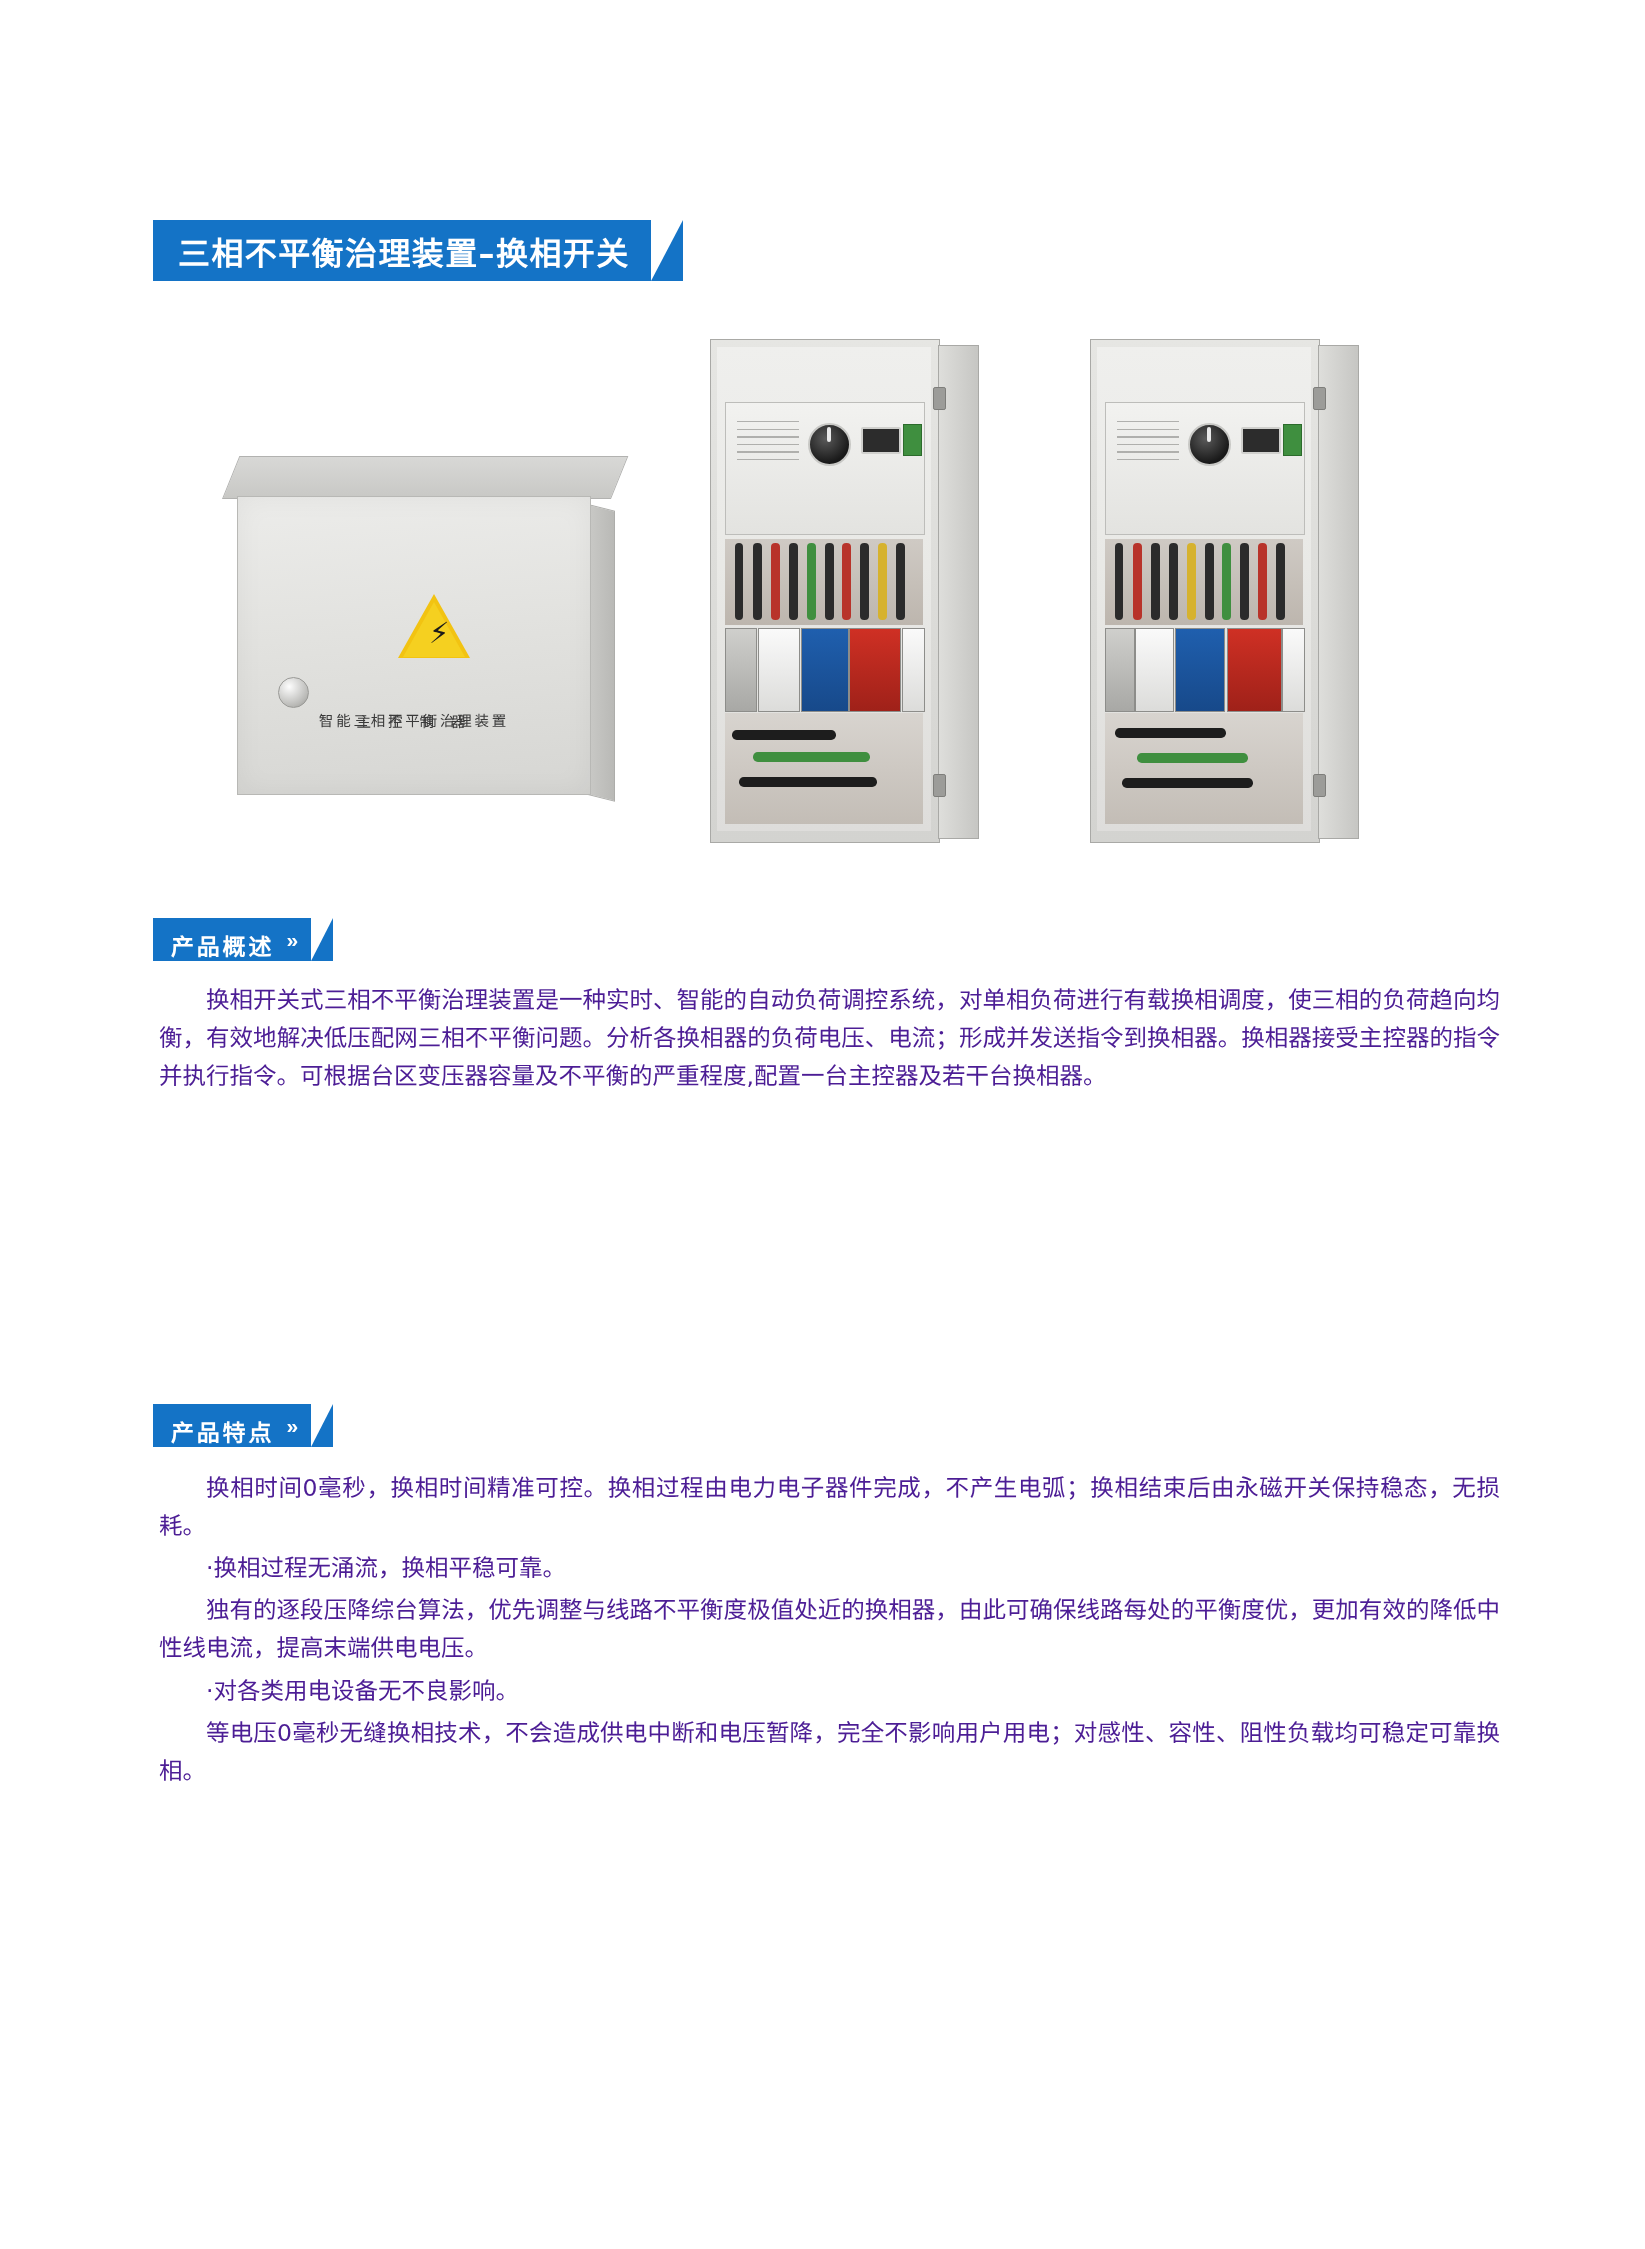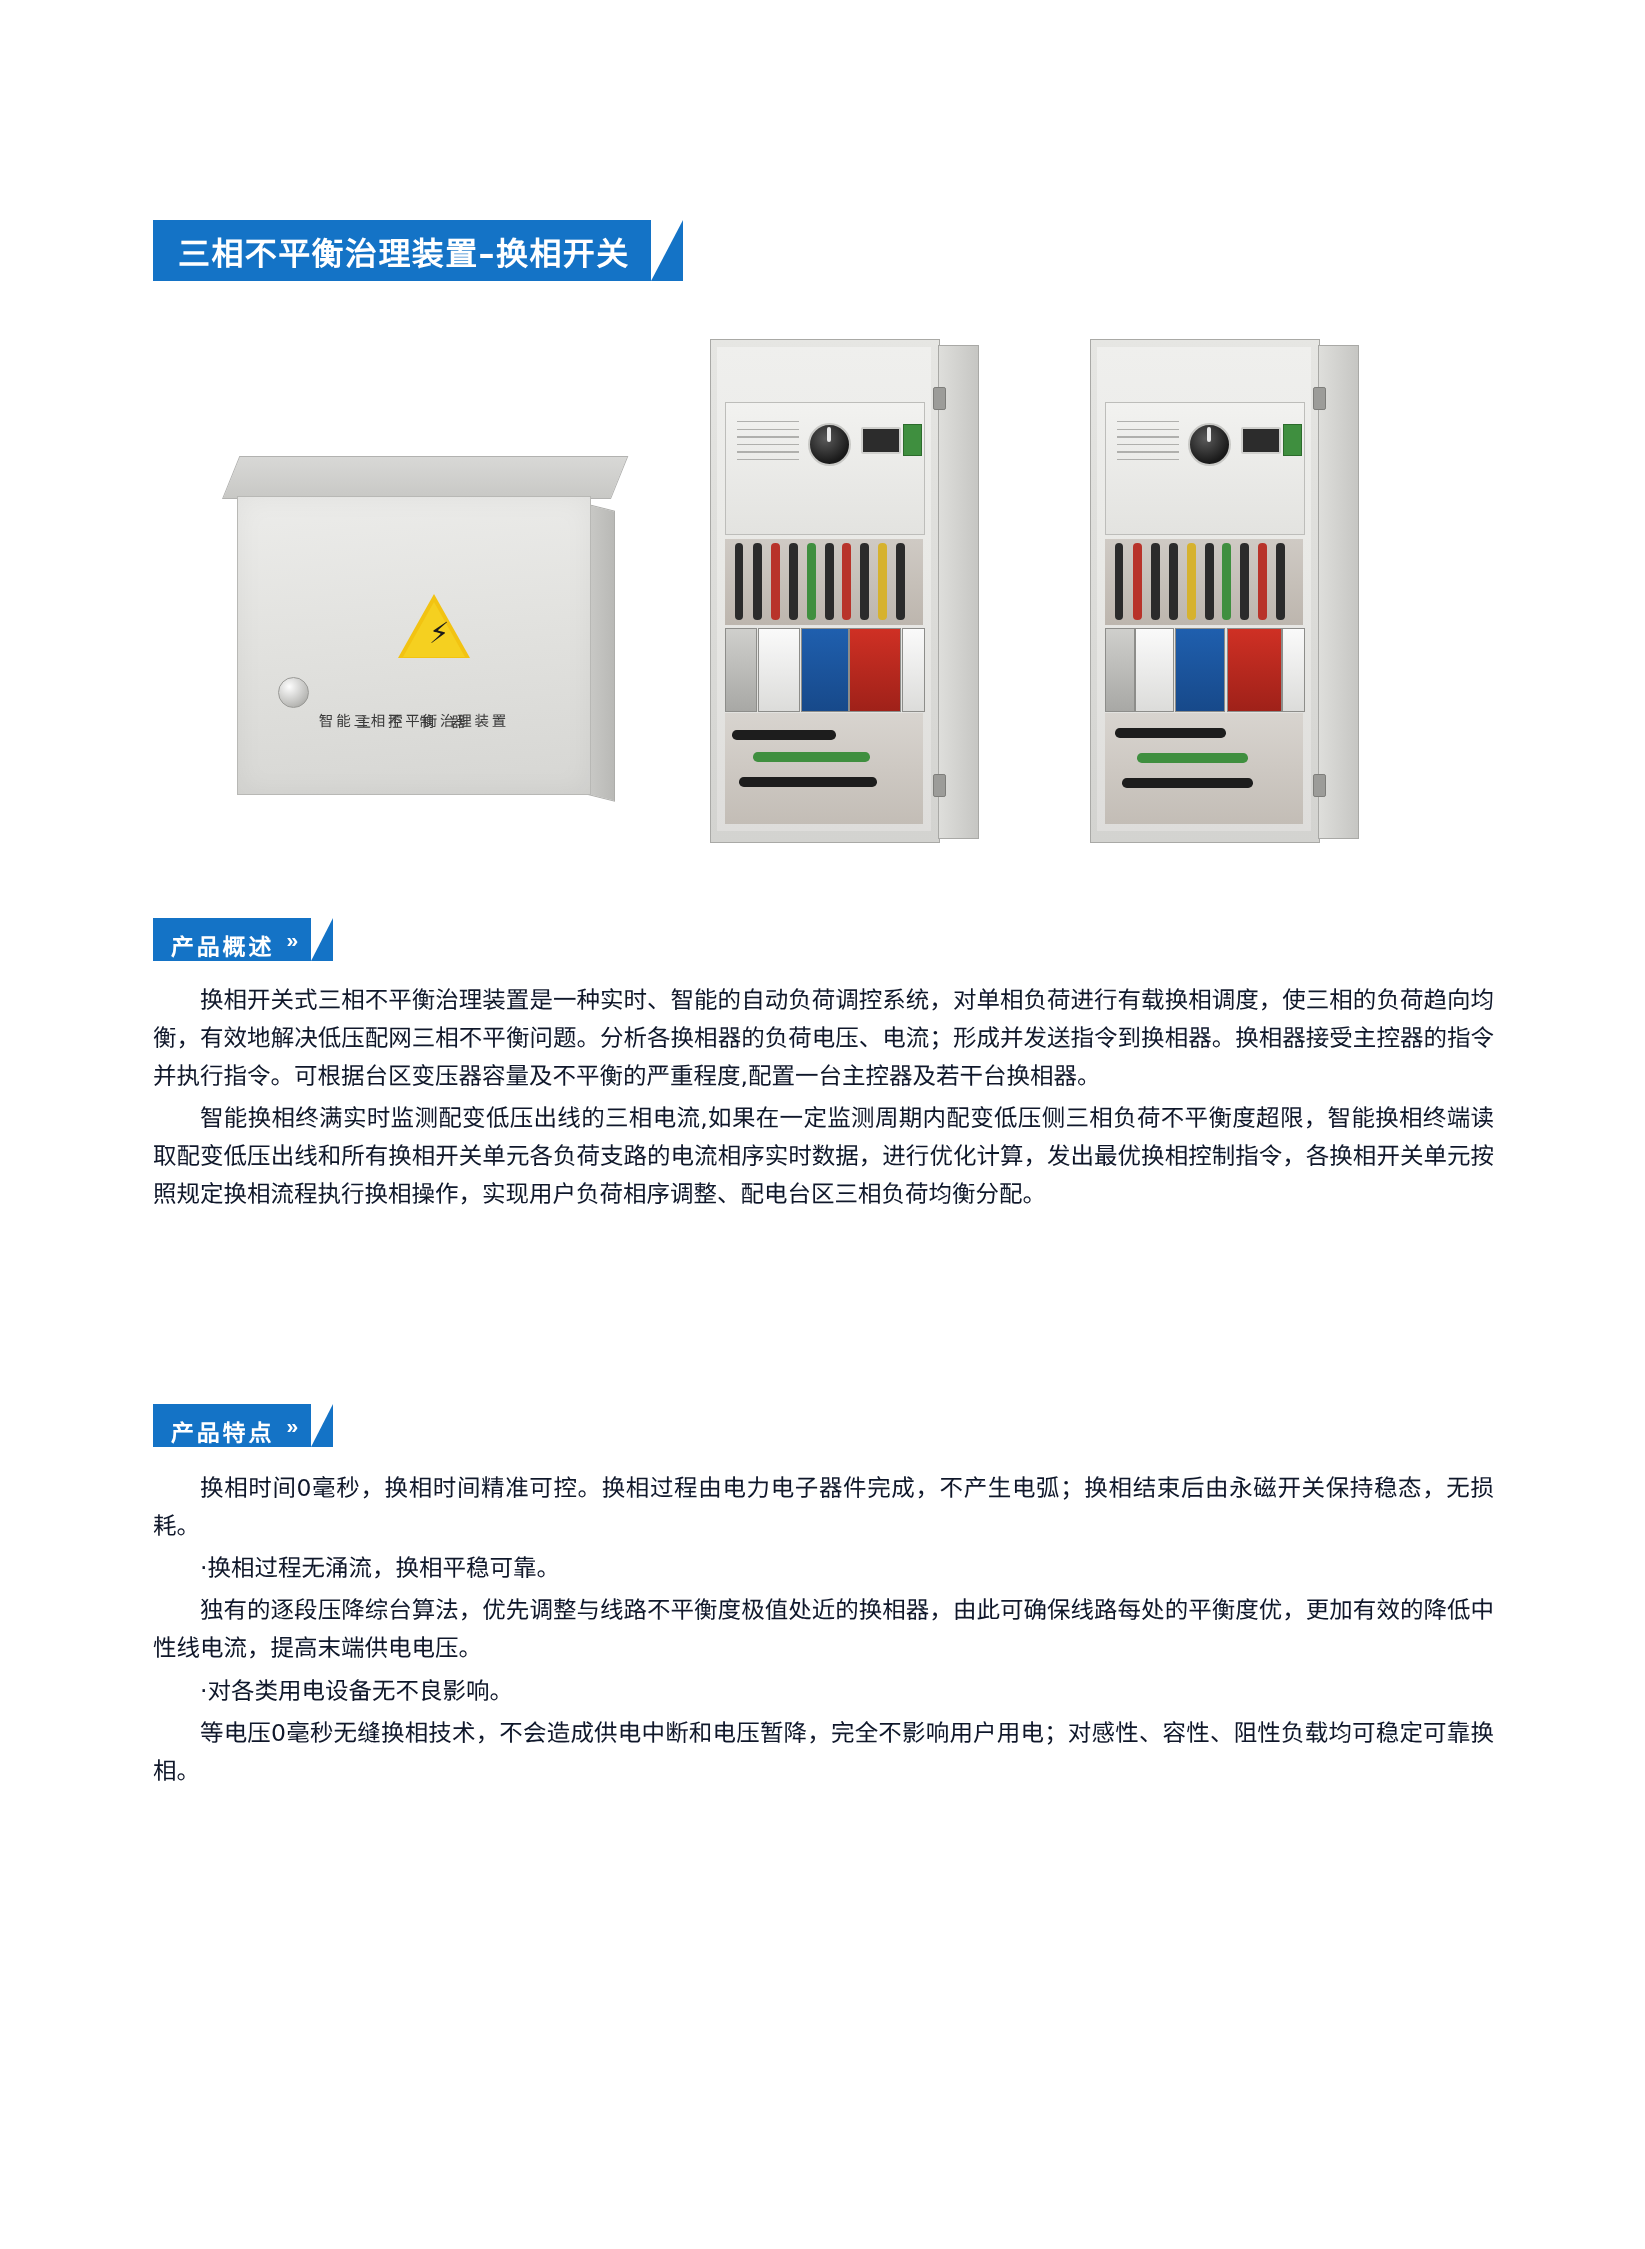--- a/index.html
+++ b/index.html
@@ -301,25 +301,25 @@
     border-width: 0 0 43px 22px;
     border-color: transparent transparent #1473c6 transparent;
   }
 
   #overview-head { top: 918px; }
   #features-head { top: 1404px; }
 
   
   .body-block {
     position: absolute;
-    left: 153px;
+    left: 159px;
     width: 1341px;
     font-size: 23.5px;
     line-height: 1.62;
-    color: #0f172a;
+    color: #4c1d95;
     text-align: justify;
     font-family: "DejaVu Sans", "Liberation Sans", sans-serif;
   }
   .body-block p {
     margin: 0 0 4.1px 0;
     text-indent: 47px;
   }
   .body-block p.bullet {
     text-indent: 47px;
   }
@@ -437,21 +437,20 @@
   <div class="sec-head" id="overview-head">
     <div class="shbar">
       <span class="shtext">产品概述</span>
       <span class="chev">»</span>
     </div>
     <div class="shtail"></div>
   </div>
 
   <div class="body-block" id="overview-body">
     <p>换相开关式三相不平衡治理装置是一种实时、智能的自动负荷调控系统，对单相负荷进行有载换相调度，使三相的负荷趋向均衡，有效地解决低压配网三相不平衡问题。分析各换相器的负荷电压、电流；形成并发送指令到换相器。换相器接受主控器的指令并执行指令。可根据台区变压器容量及不平衡的严重程度,配置一台主控器及若干台换相器。</p>
-    <p>智能换相终满实时监测配变低压出线的三相电流,如果在一定监测周期内配变低压侧三相负荷不平衡度超限，智能换相终端读取配变低压出线和所有换相开关单元各负荷支路的电流相序实时数据，进行优化计算，发出最优换相控制指令，各换相开关单元按照规定换相流程执行换相操作，实现用户负荷相序调整、配电台区三相负荷均衡分配。</p>
   </div>
 
   <div class="sec-head" id="features-head">
     <div class="shbar">
       <span class="shtext">产品特点</span>
       <span class="chev">»</span>
     </div>
     <div class="shtail"></div>
   </div>
 

